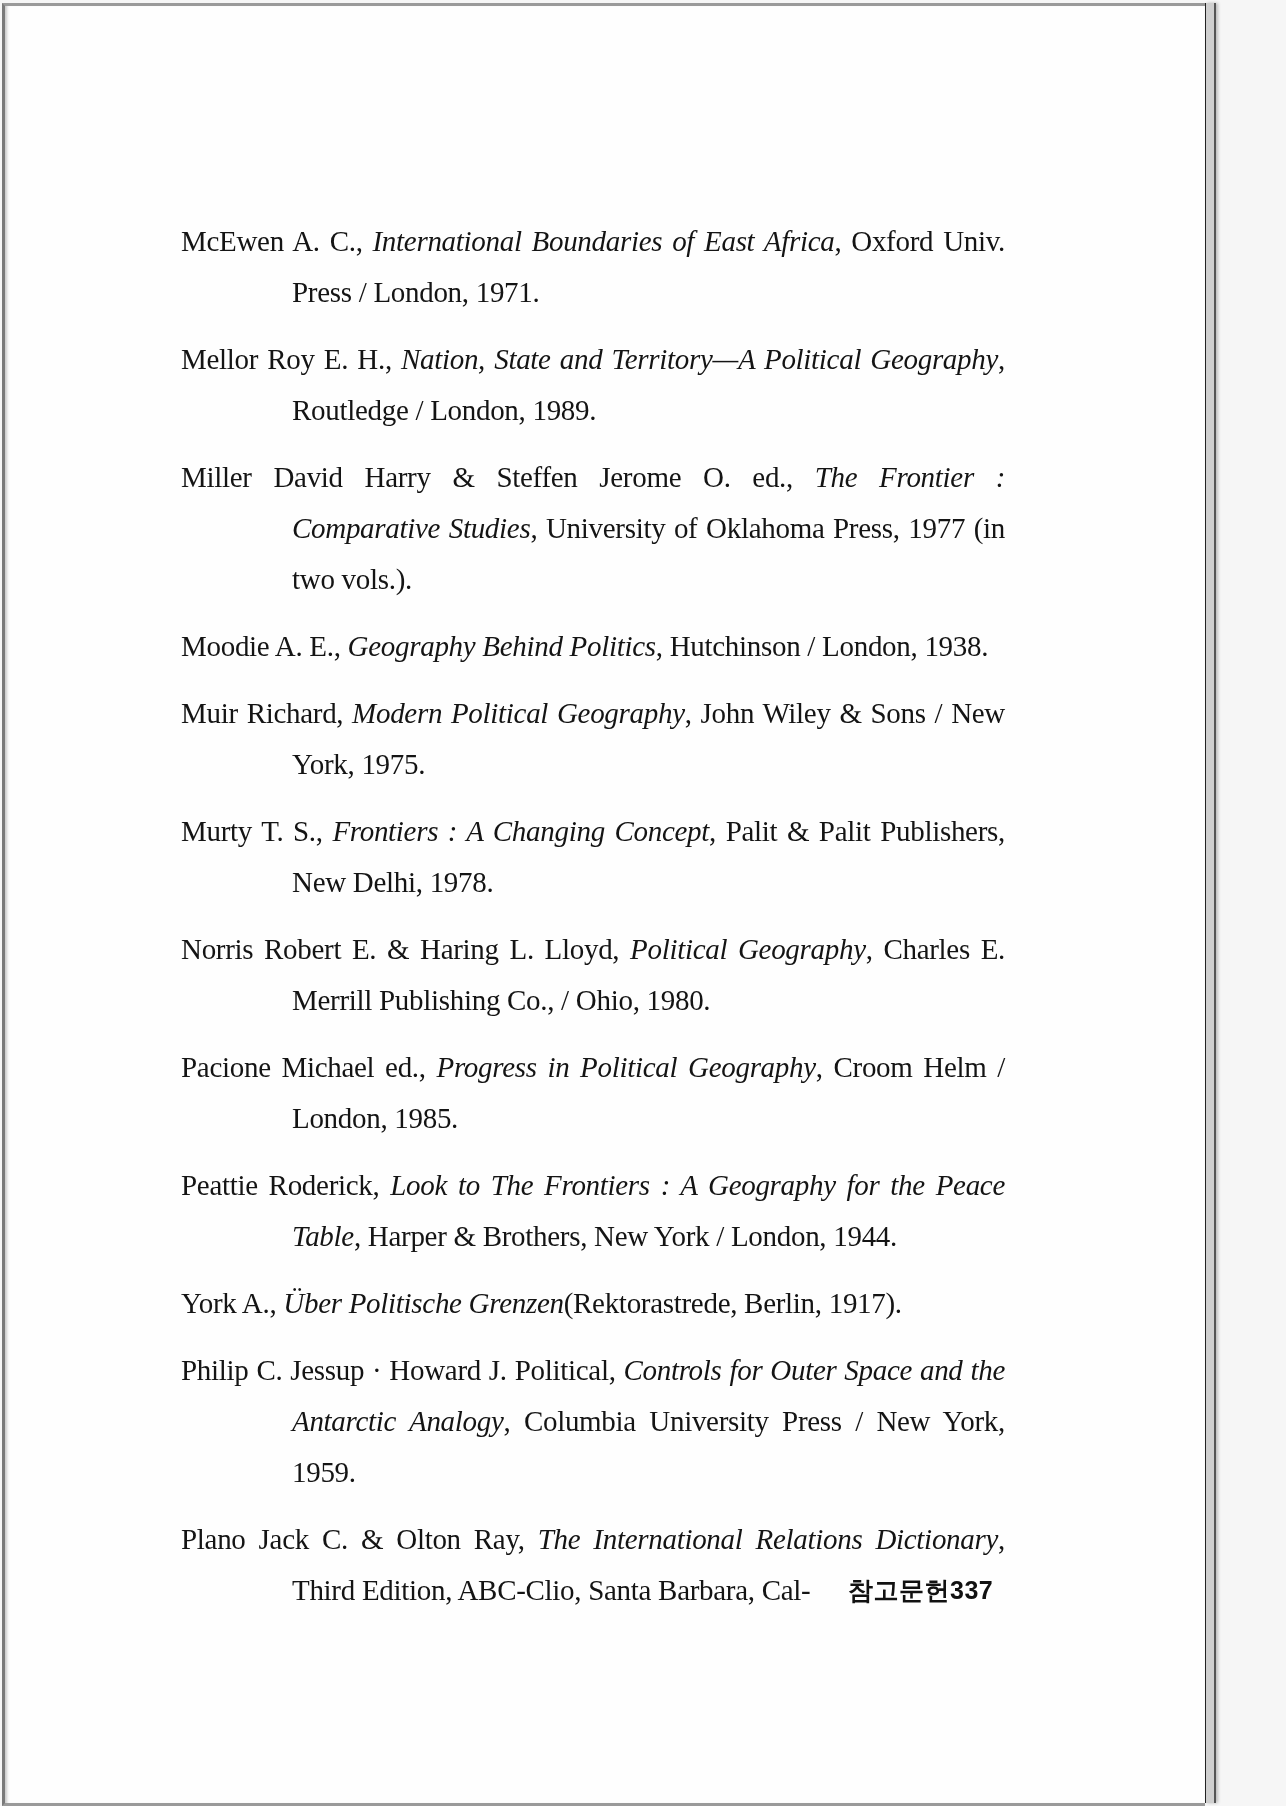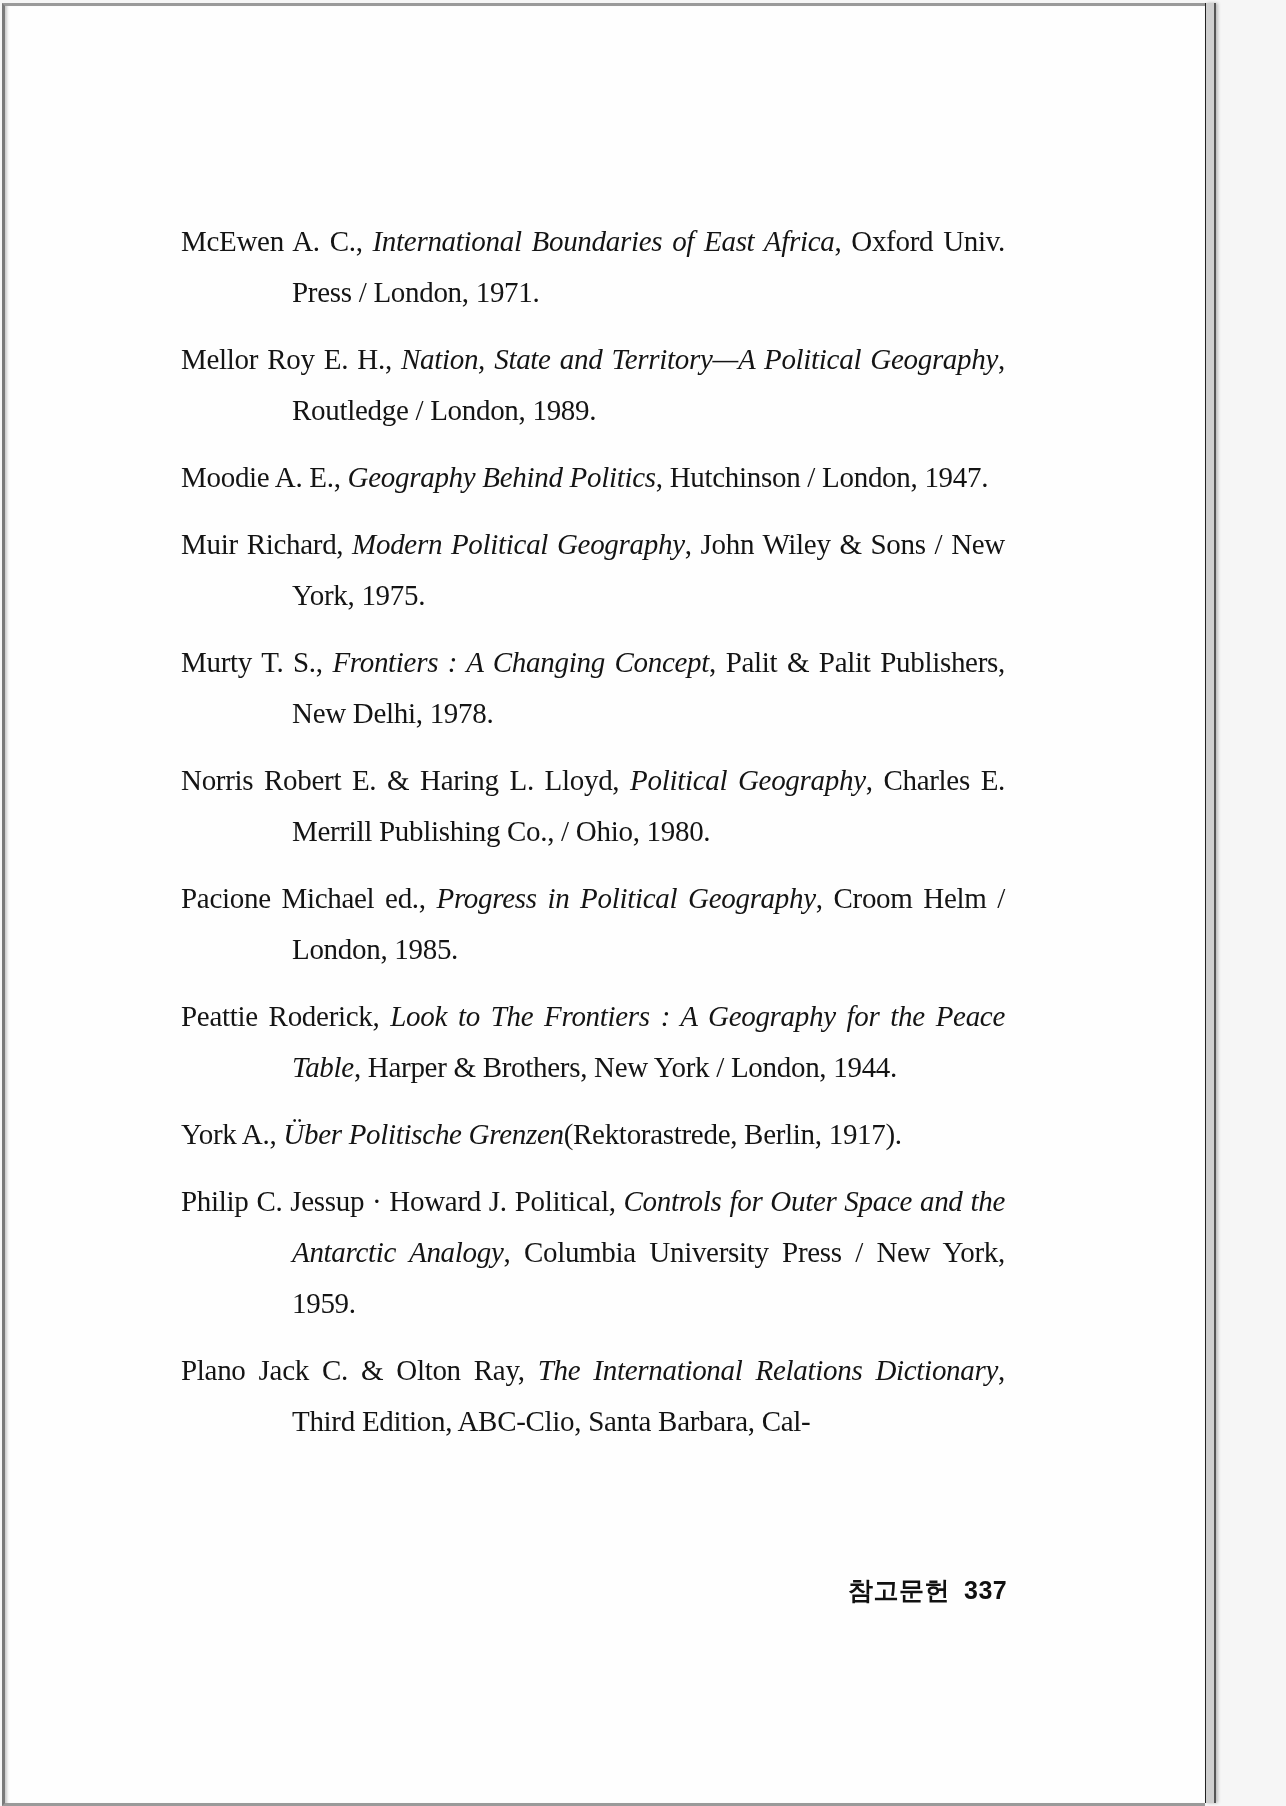--- a/index.html
+++ b/index.html
@@ -61,34 +61,35 @@
     .footer {
       position: absolute;
       left: 848px;
       top: 1574px;
       font-family: "Liberation Sans", "DejaVu Sans", sans-serif;
       font-weight: bold;
       font-size: 25px;
       color: #111;
       letter-spacing: 0.5px;
     }
-    .footer .page-num { margin-left: 14px; }
+    .footer .page-num { margin-left: 0; }
   </style>
 </head>
 <body>
 
 <div class="viewer">
   <div class="page">
   </div>
   <div class="page-edge"></div>
 
   <div class="refs">
     <p class="entry"><span>McEwen A. C., </span><i>International Boundaries of East Africa</i><span>, Oxford Univ. Press / London, 1971.</span></p>
     <p class="entry"><span>Mellor Roy E. H., </span><i>Nation, State and Territory—A Political Geography</i><span>, Routledge / London, 1989.</span></p>
-    <p class="entry"><span>Moodie A. E., </span><i>Geography Behind Politics</i><span>, Hutchinson / London, 1947.</span></p>
+    <p class="entry"><span>Miller David Harry &amp; Steffen Jerome O. ed., </span><i>The Frontier : Comparative Studies</i><span>, University of Oklahoma Press, 1977 (in two vols.).</span></p>
+    <p class="entry"><span>Moodie A. E., </span><i>Geography Behind Politics</i><span>, Hutchinson / London, 1938.</span></p>
     <p class="entry"><span>Muir Richard, </span><i>Modern Political Geography</i><span>, John Wiley &amp; Sons / New York, 1975.</span></p>
     <p class="entry"><span>Murty T. S., </span><i>Frontiers : A Changing Concept</i><span>, Palit &amp; Palit Publishers, New Delhi, 1978.</span></p>
     <p class="entry"><span>Norris Robert E. &amp; Haring L. Lloyd, </span><i>Political Geography</i><span>, Charles E. Merrill Publishing Co., / Ohio, 1980.</span></p>
     <p class="entry"><span>Pacione Michael ed., </span><i>Progress in Political Geography</i><span>, Croom Helm / London, 1985.</span></p>
     <p class="entry"><span>Peattie Roderick, </span><i>Look to The Frontiers : A Geography for the Peace Table</i><span>, Harper &amp; Brothers, New York / London, 1944.</span></p>
     <p class="entry"><span>York A., </span><i>Über Politische Grenzen</i><span>(Rektorastrede, Berlin, 1917).</span></p>
     <p class="entry"><span>Philip C. Jessup · Howard J. Political, </span><i>Controls for Outer Space and the Antarctic Analogy</i><span>, Columbia University Press / New York, 1959.</span></p>
     <p class="entry"><span>Plano Jack C. &amp; Olton Ray, </span><i>The International Relations Dictionary</i><span>, Third Edition, ABC-Clio, Santa Barbara, Cal-</span></p>
   </div>
 

